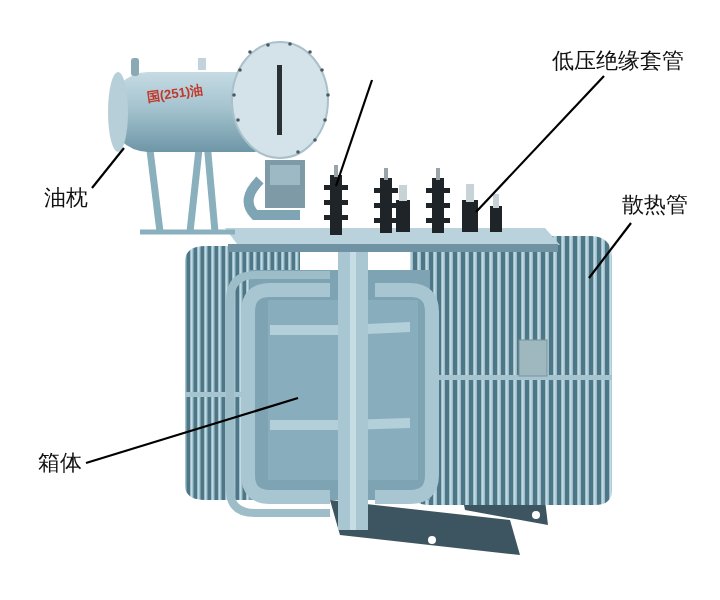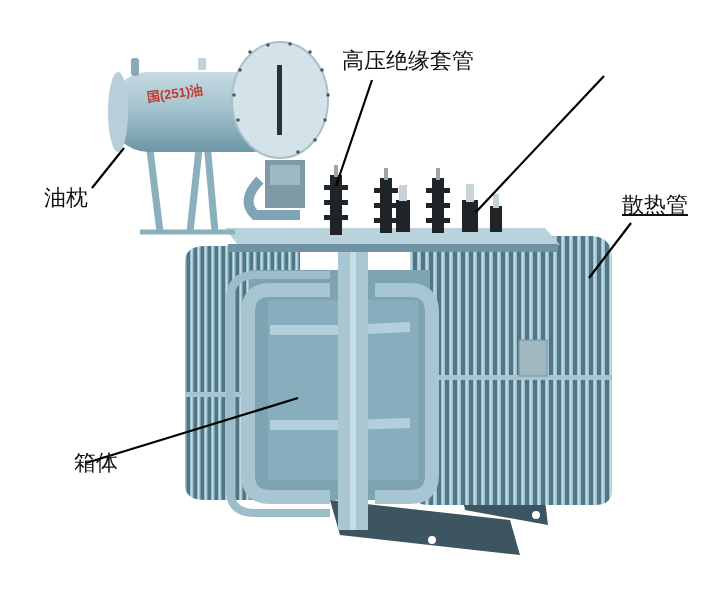--- a/index.html
+++ b/index.html
@@ -154,17 +154,17 @@
 
   <g stroke="#000" stroke-width="2.2">
     <line x1="92" y1="188" x2="124" y2="148"></line>
     <line x1="372" y1="80" x2="336" y2="186"></line>
     <line x1="604" y1="76" x2="476" y2="212"></line>
     <line x1="631" y1="223" x2="589" y2="278"></line>
     <line x1="86" y1="463" x2="298" y2="398"></line>
   </g>
 </svg>
 
-<div class="label" style="left:342px;top:50px;">高压绝缘套管</div>
+<div class="label" style="left:552px;top:50px;">低压绝缘套管</div>
 <div class="label" style="left:44px;top:189px;font-family:Liberation Mono, monospace;">油枕</div>
-<div class="label" style="left:622px;top:194px;text-decoration:underline;">散热管</div>
-<div class="label" style="left:38px;top:452px;margin-left:36px;">箱体</div>
+<div class="label" style="left:622px;top:194px;">散热管</div>
+<div class="label" style="left:38px;top:452px;">箱体</div>
 </div>
 
 </body></html>

